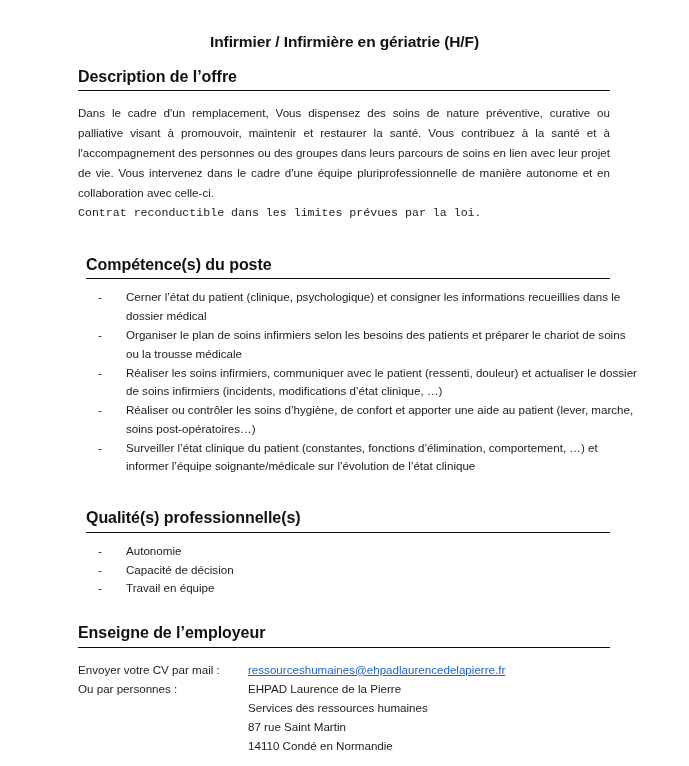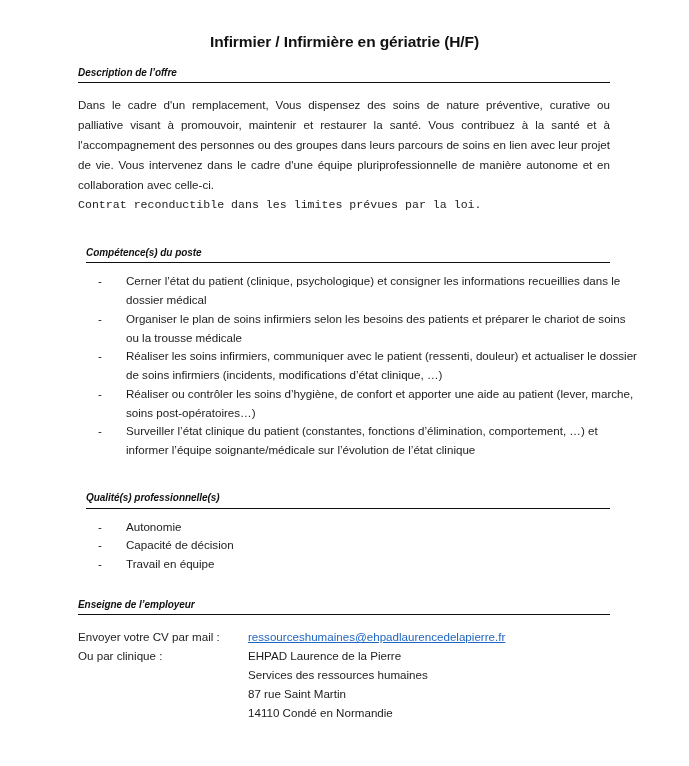--- a/index.html
+++ b/index.html
@@ -32,26 +32,25 @@
     margin: 0;
     padding: 25px 70px 0 70px;
     line-height: 1.2;
     color: #111111;
   }
 
   
   .section-head {
     margin: 0 71px 0 70px;
     padding-top: 14px;
-    font-size: 10px;
+    font-size: 16px;
     font-weight: bold;
     color: #111111;
     line-height: 1.35;
     letter-spacing: -0.05px;
-    font-style: italic;
   }
   .section-head .rule {
     display: block;
     border-bottom: 1.6px solid #0d0d0d;
     margin-top: 3px;
   }
   .section-head.indent {
     margin-left: 78px;
     margin-right: 71px;
   }
@@ -178,21 +177,21 @@
     <span class="rule"></span>
   </div>
 
   <div class="employer-block">
 
     <span class="line">
       <span class="label-col"><span>Envoyer votre CV par </span><b>mail</b><span> :</span></span><span class="value-col email-link">ressourceshumaines@ehpadlaurencedelapierre.fr</span>
     </span>
 
     <span class="line">
-      <span class="label-col"><span>Ou par </span><b>clinique</b><span> :</span></span><span class="value-col">EHPAD Laurence de la Pierre</span>
+      <span class="label-col"><span>Ou par </span><b>personnes</b><span> :</span></span><span class="value-col">EHPAD Laurence de la Pierre</span>
     </span>
 
     <span class="line">
       <span class="label-col"></span><span class="value-col">Services des ressources humaines</span>
     </span>
 
     <span class="line">
       <span class="label-col"></span><span class="value-col">87 rue Saint Martin</span>
     </span>
 

